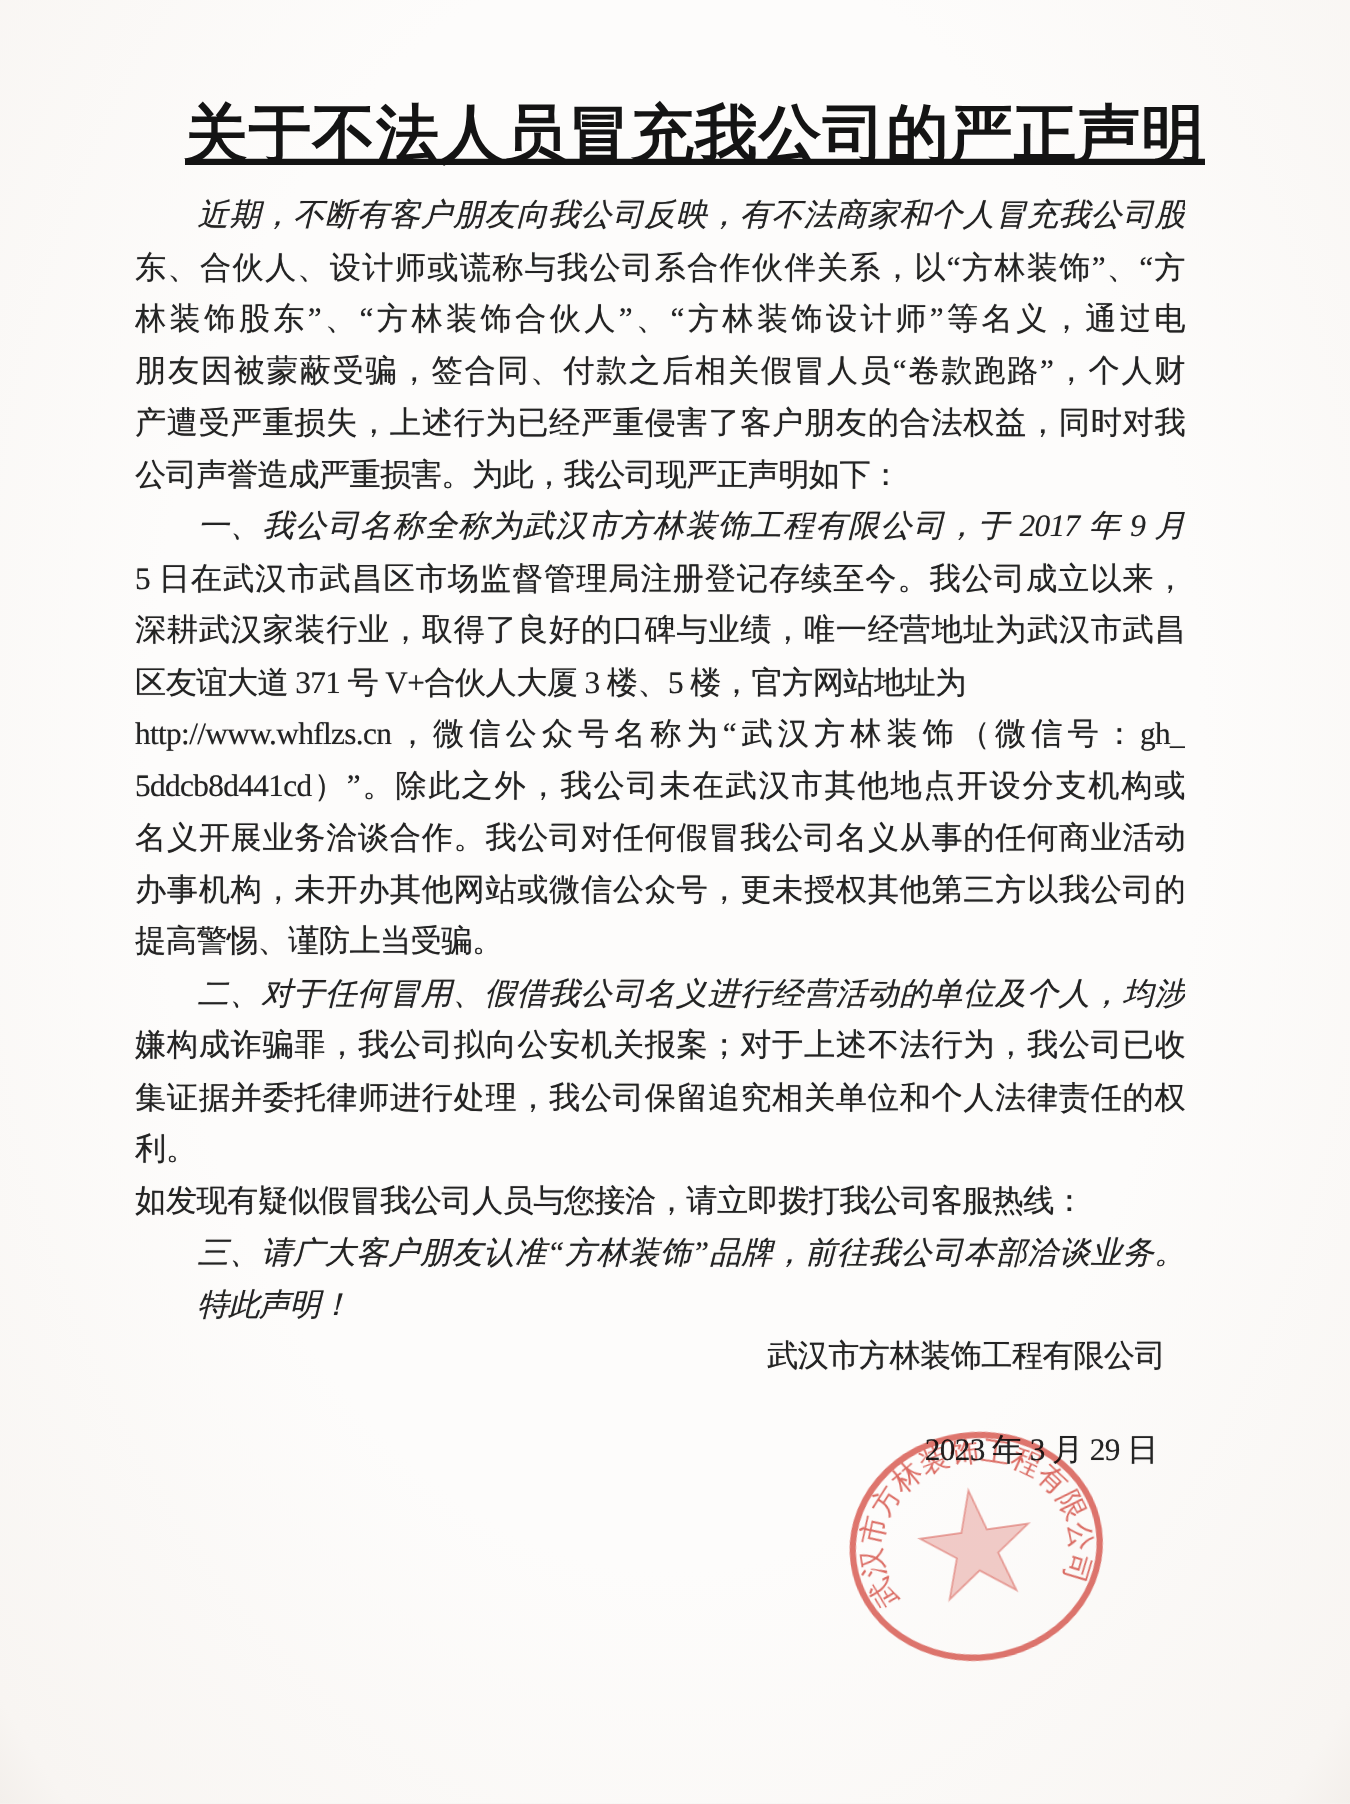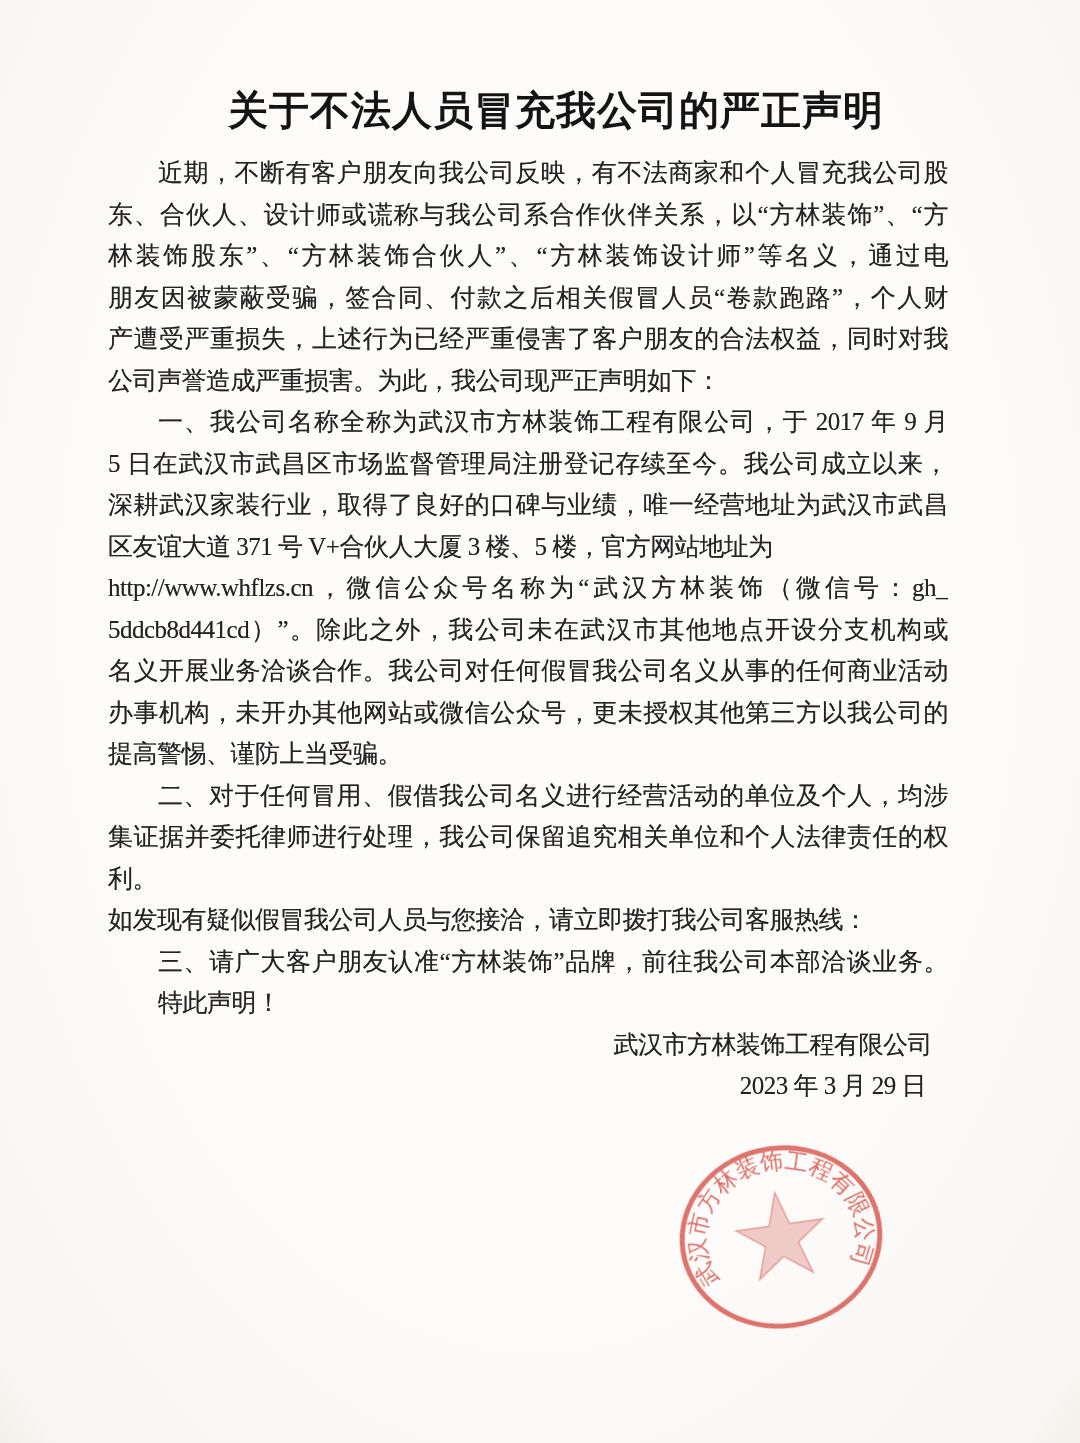--- a/index.html
+++ b/index.html
@@ -10,56 +10,57 @@
   }
   .page {
     position:relative;
     width:1080px; height:1443px;
     overflow:hidden;
     background: radial-gradient(ellipse at 50% 42%, #fdfcfb 55%, #f8f5f2 95%, #f3efeb 100%);
     color:#1f1f1f;
   }
   .title {
     position:absolute;
-    left:108px; top:56px; width:840px;
+    left:108px; top:40px; width:840px;
     text-align:center;
     transform:translateX(28px);
-    font-size:40px;
+    font-size:50px;
     font-weight:bold;
     letter-spacing:1px;
     color:#141414;
+    text-decoration:underline;
   }
   .doc-body {
     position:absolute;
     left:108px; top:152px; width:840px;
   }
   .para { margin:0; }
   .line {
     height:41.5px;
     line-height:41.5px;
     font-size:25px;
     letter-spacing:-0.5px;
     text-align:justify;
     overflow:hidden;
     white-space:normal;
     color:#232323;
     text-shadow:0 0 0.6px rgba(40,40,40,0.55);
   }
   .line.stretch { text-align-last:justify; }
-  .line.first { text-indent:50px; }
+  .line.first { text-indent:50px;font-style:italic; }
   .sign-block { margin-top:0; }
   .sign-line {
     height:41.5px; line-height:41.5px;
     font-size:25px; letter-spacing:-0.5px;
     text-align:right;
     color:#232323;
     text-shadow:0 0 0.6px rgba(40,40,40,0.55);
   }
   .sign-line.company { padding-right:16px; }
-  .sign-line.date { padding-right:22px; }
+  .sign-line.date { padding-right:22px;margin-top:33px; }
   .seal {
     position:absolute;
     left:674px; top:1140px;
     width:214px; height:194px;
     transform:rotate(-8deg);
     mix-blend-mode:multiply;
     opacity:0.88;
     filter:blur(0.4px);
     pointer-events:none;
   }
@@ -87,20 +88,21 @@
           <div class="line stretch">深耕武汉家装行业，取得了良好的口碑与业绩，唯一经营地址为武汉市武昌</div>
           <div class="line">区友谊大道 371 号 V+合伙人大厦 3 楼、5 楼，官方网站地址为</div>
           <div class="line stretch">http://www.whflzs.cn，微信公众号名称为“武汉方林装饰（微信号：gh_</div>
           <div class="line stretch">5ddcb8d441cd）”。除此之外，我公司未在武汉市其他地点开设分支机构或</div>
           <div class="line stretch">名义开展业务洽谈合作。我公司对任何假冒我公司名义从事的任何商业活动</div>
           <div class="line stretch">办事机构，未开办其他网站或微信公众号，更未授权其他第三方以我公司的</div>
           <div class="line">提高警惕、谨防上当受骗。</div>
         </div>
         <div class="para">
           <div class="line first stretch">二、对于任何冒用、假借我公司名义进行经营活动的单位及个人，均涉</div>
+          <div class="line stretch">嫌构成诈骗罪，我公司拟向公安机关报案；对于上述不法行为，我公司已收</div>
           <div class="line stretch">集证据并委托律师进行处理，我公司保留追究相关单位和个人法律责任的权</div>
           <div class="line">利。</div>
         </div>
         <div class="para">
           <div class="line">如发现有疑似假冒我公司人员与您接洽，请立即拨打我公司客服热线：</div>
           <div class="line first stretch">三、请广大客户朋友认准“方林装饰”品牌，前往我公司本部洽谈业务。</div>
         </div>
         <div class="para">
           <div class="line first">特此声明！</div>
         </div>

